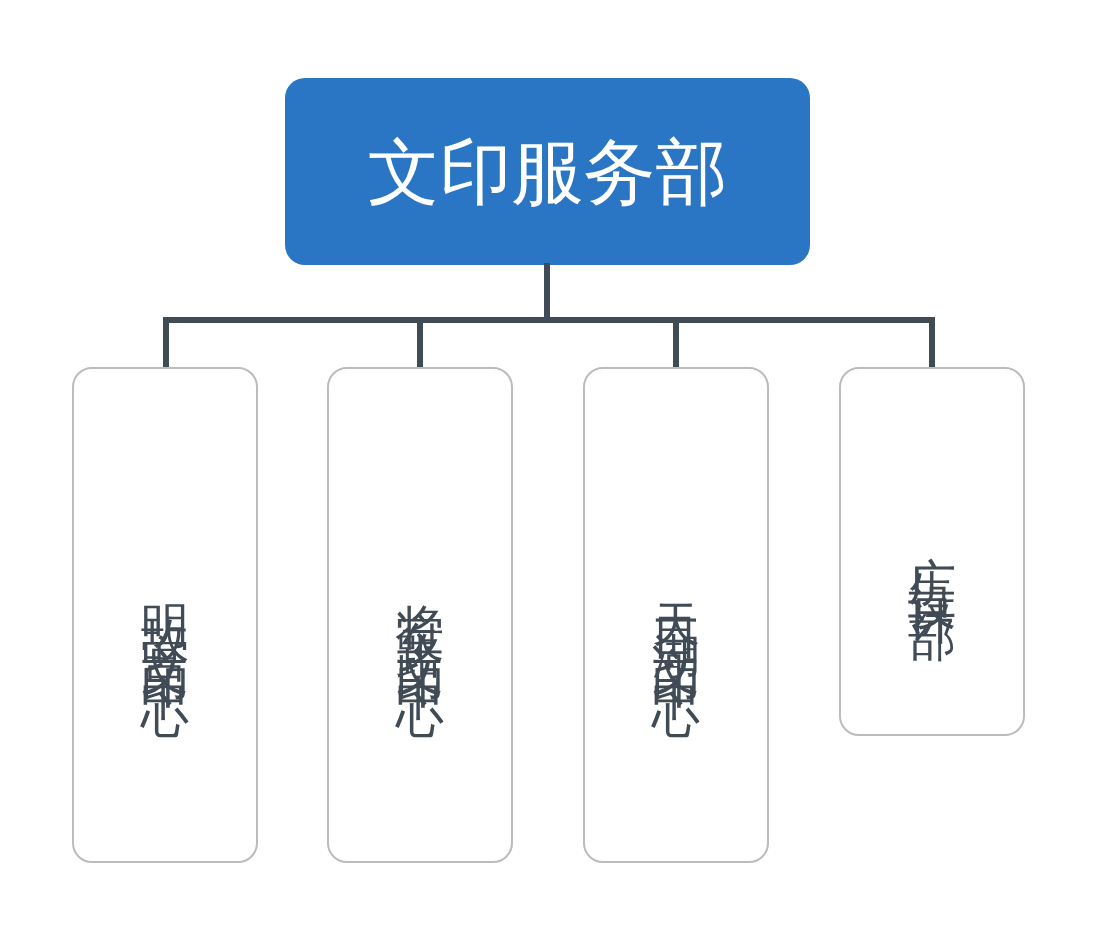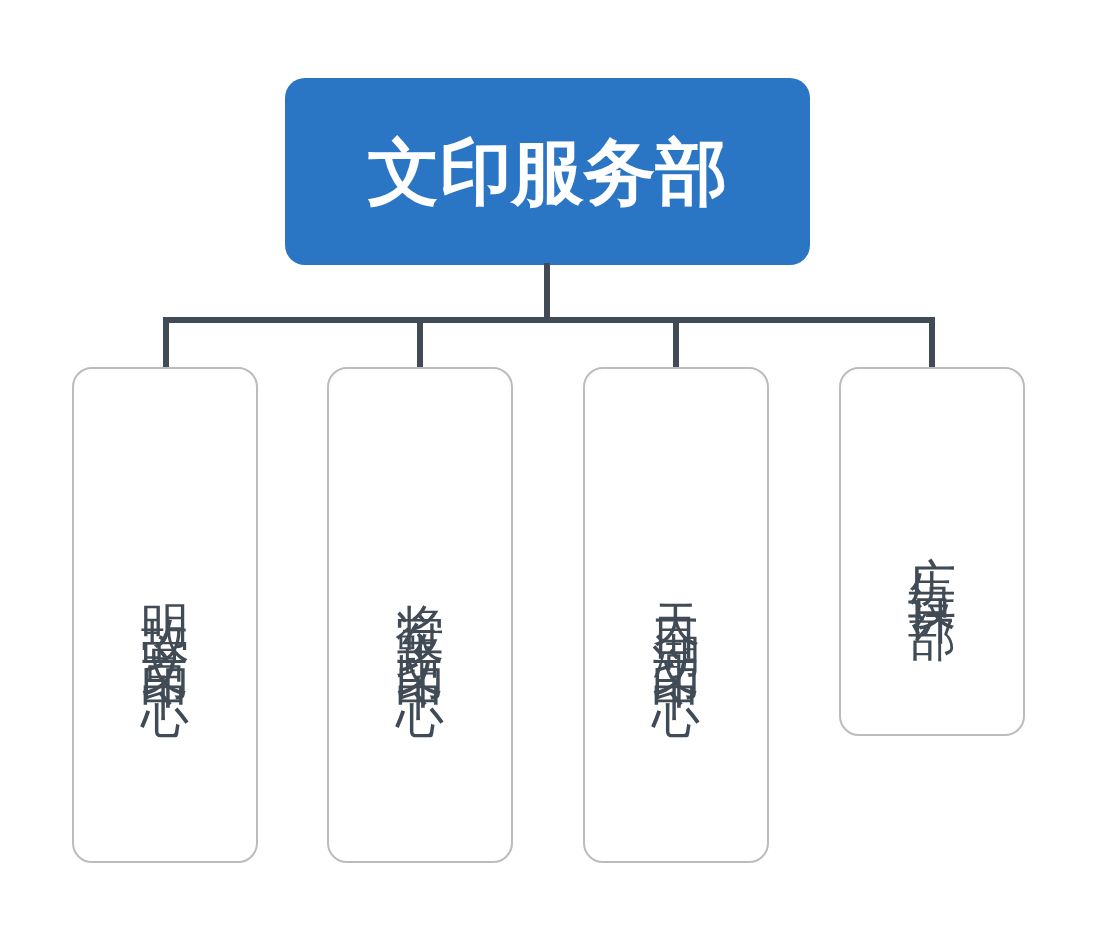--- a/index.html
+++ b/index.html
@@ -56,21 +56,21 @@
     background: #2b76c4;
     border-radius: 20px;
     display: flex;
     align-items: center;
     justify-content: center;
     box-sizing: border-box;
   }
   #root-label {
     color: #ffffff;
     font-size: 72px;
-    font-weight: bold;
+    font-weight: normal;
     line-height: 1;
     letter-spacing: 0px;
     white-space: nowrap;
   }
 
   
   .child-node {
     position: absolute;
     top: 367px;
     width: 186px;

